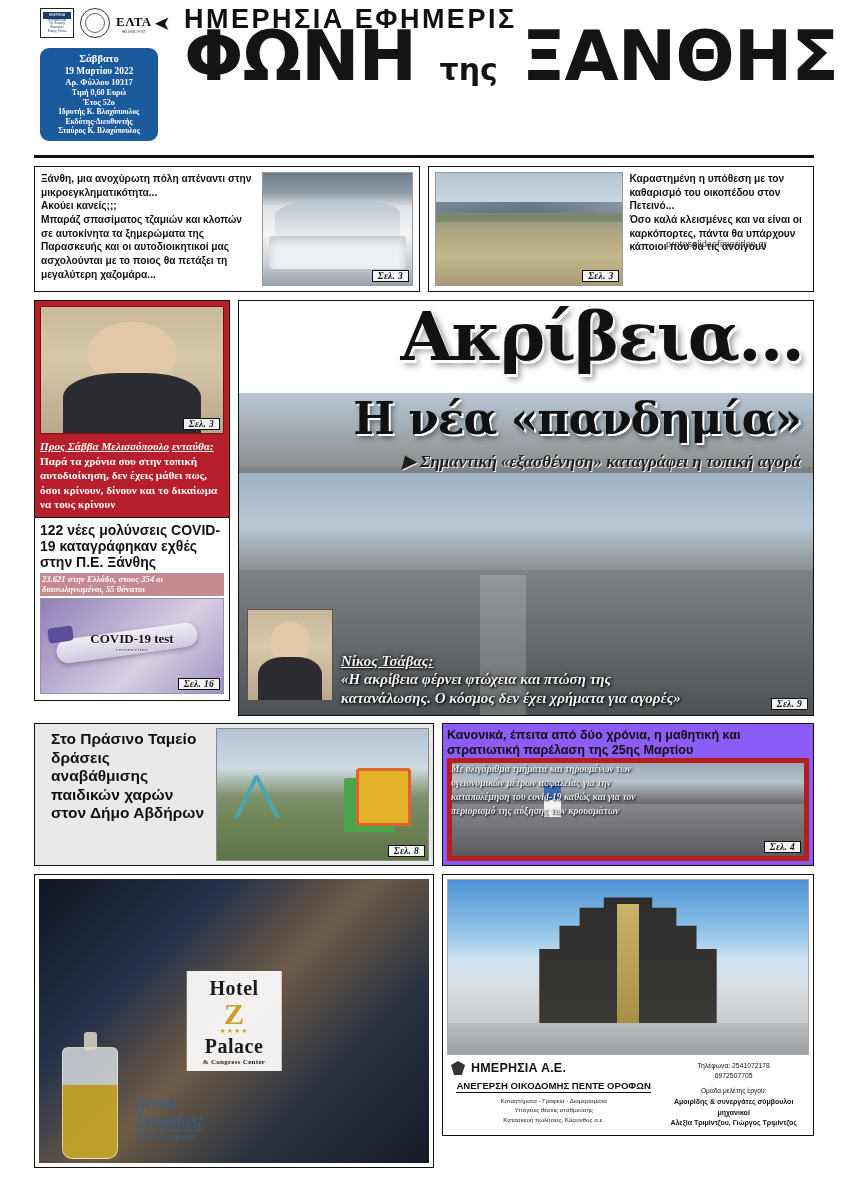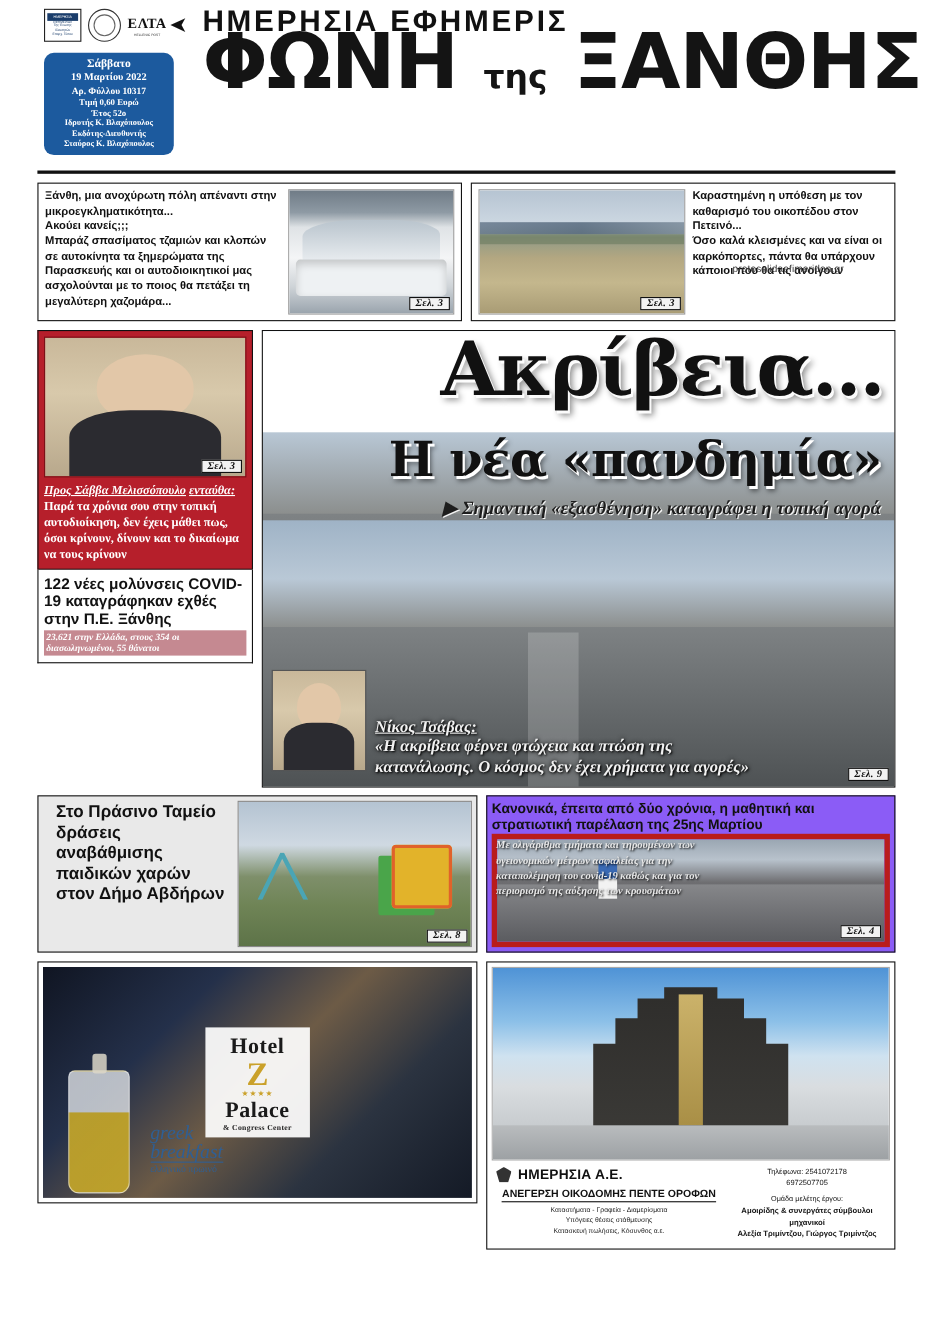--- a/index.html
+++ b/index.html
@@ -169,21 +169,21 @@
   .parade-pic { position: absolute; left: 4px; right: 4px; top: 34px; bottom: 4px; overflow: hidden; border:5px solid #b91c1c; }
   .parade-body {
     position: absolute; left: 8px; top: 38px; width: 185px; z-index: 3;
     font-family: "Liberation Serif", serif; font-style: italic; font-weight: bold;
     font-size: 9.6px; line-height: 1.45; color: #e8e8e8; text-shadow: 1px 1px 2px #000;
   }
 
   
   .ads-row { display: flex; gap: 8px; margin-top: 8px; }
   .ad { border: 1.6px solid #111; background: #fff; }
-  .ad.hotel { width: 400px; height: 220px; padding: 4px; }
+  .ad.hotel { width: 400px; height: 294px; padding: 4px; }
   .ad.kos { flex: 1; height: 262px; padding: 4px; display:flex; flex-direction:column; }
   .hotel-pic { position: relative; width: 100%; height: 100%; overflow: hidden; }
   .hotel-logo {
     position: absolute; left: 50%; top: 50%; transform: translate(-50%,-50%);
     text-align: center; color: #1a1a1a; font-family: "Liberation Serif", serif;
     background: rgba(255,255,255,.92); padding: 6px 16px 5px;
   }
   .hotel-logo .h1 { font-size: 20px; font-weight: bold; letter-spacing: .5px; }
   .hotel-logo .hz { font-size: 30px; font-weight: bold; color: #caa12a; line-height: .9; }
   .hotel-logo .h2 { font-size: 20px; font-weight: bold; letter-spacing: .5px; }
@@ -308,20 +308,28 @@
         <div class="rtxt">
           <span class="u">Προς Σάββα Μελισσόπουλο</span>
           <span class="u">ενταύθα:</span>
           <span class="n">Παρά τα χρόνια σου στην τοπική αυτοδιοίκηση, δεν έχεις μάθει πως, όσοι κρίνουν, δίνουν και το δικαίωμα να τους κρίνουν</span>
         </div>
       </div>
 
       <div class="covidbox">
         <div class="covid-head">122 νέες μολύνσεις COVID-19 καταγράφηκαν εχθές στην Π.Ε. Ξάνθης</div>
         <div class="covid-sub">23.621 στην Ελλάδα, στους 354 οι διασωληνωμένοι, 55 θάνατοι</div>
+        <div class="covid-pic">
+          <div class="ph ph-covid"></div>
+          <div class="covid-label">
+            <span>COVID-19 test</span>
+            <small>coronavirus</small>
+          </div>
+          <span class="sel-badge">Σελ. 16</span>
+        </div>
       </div>
     </div>
 
     <div class="right-col">
       <div class="hero">
         <div class="hero-img ph ph-street"></div>
         <div class="hero-top"></div>
 
         <div class="headline1">Ακρίβεια...</div>
         <div class="headline2">Η νέα «πανδημία»</div>

